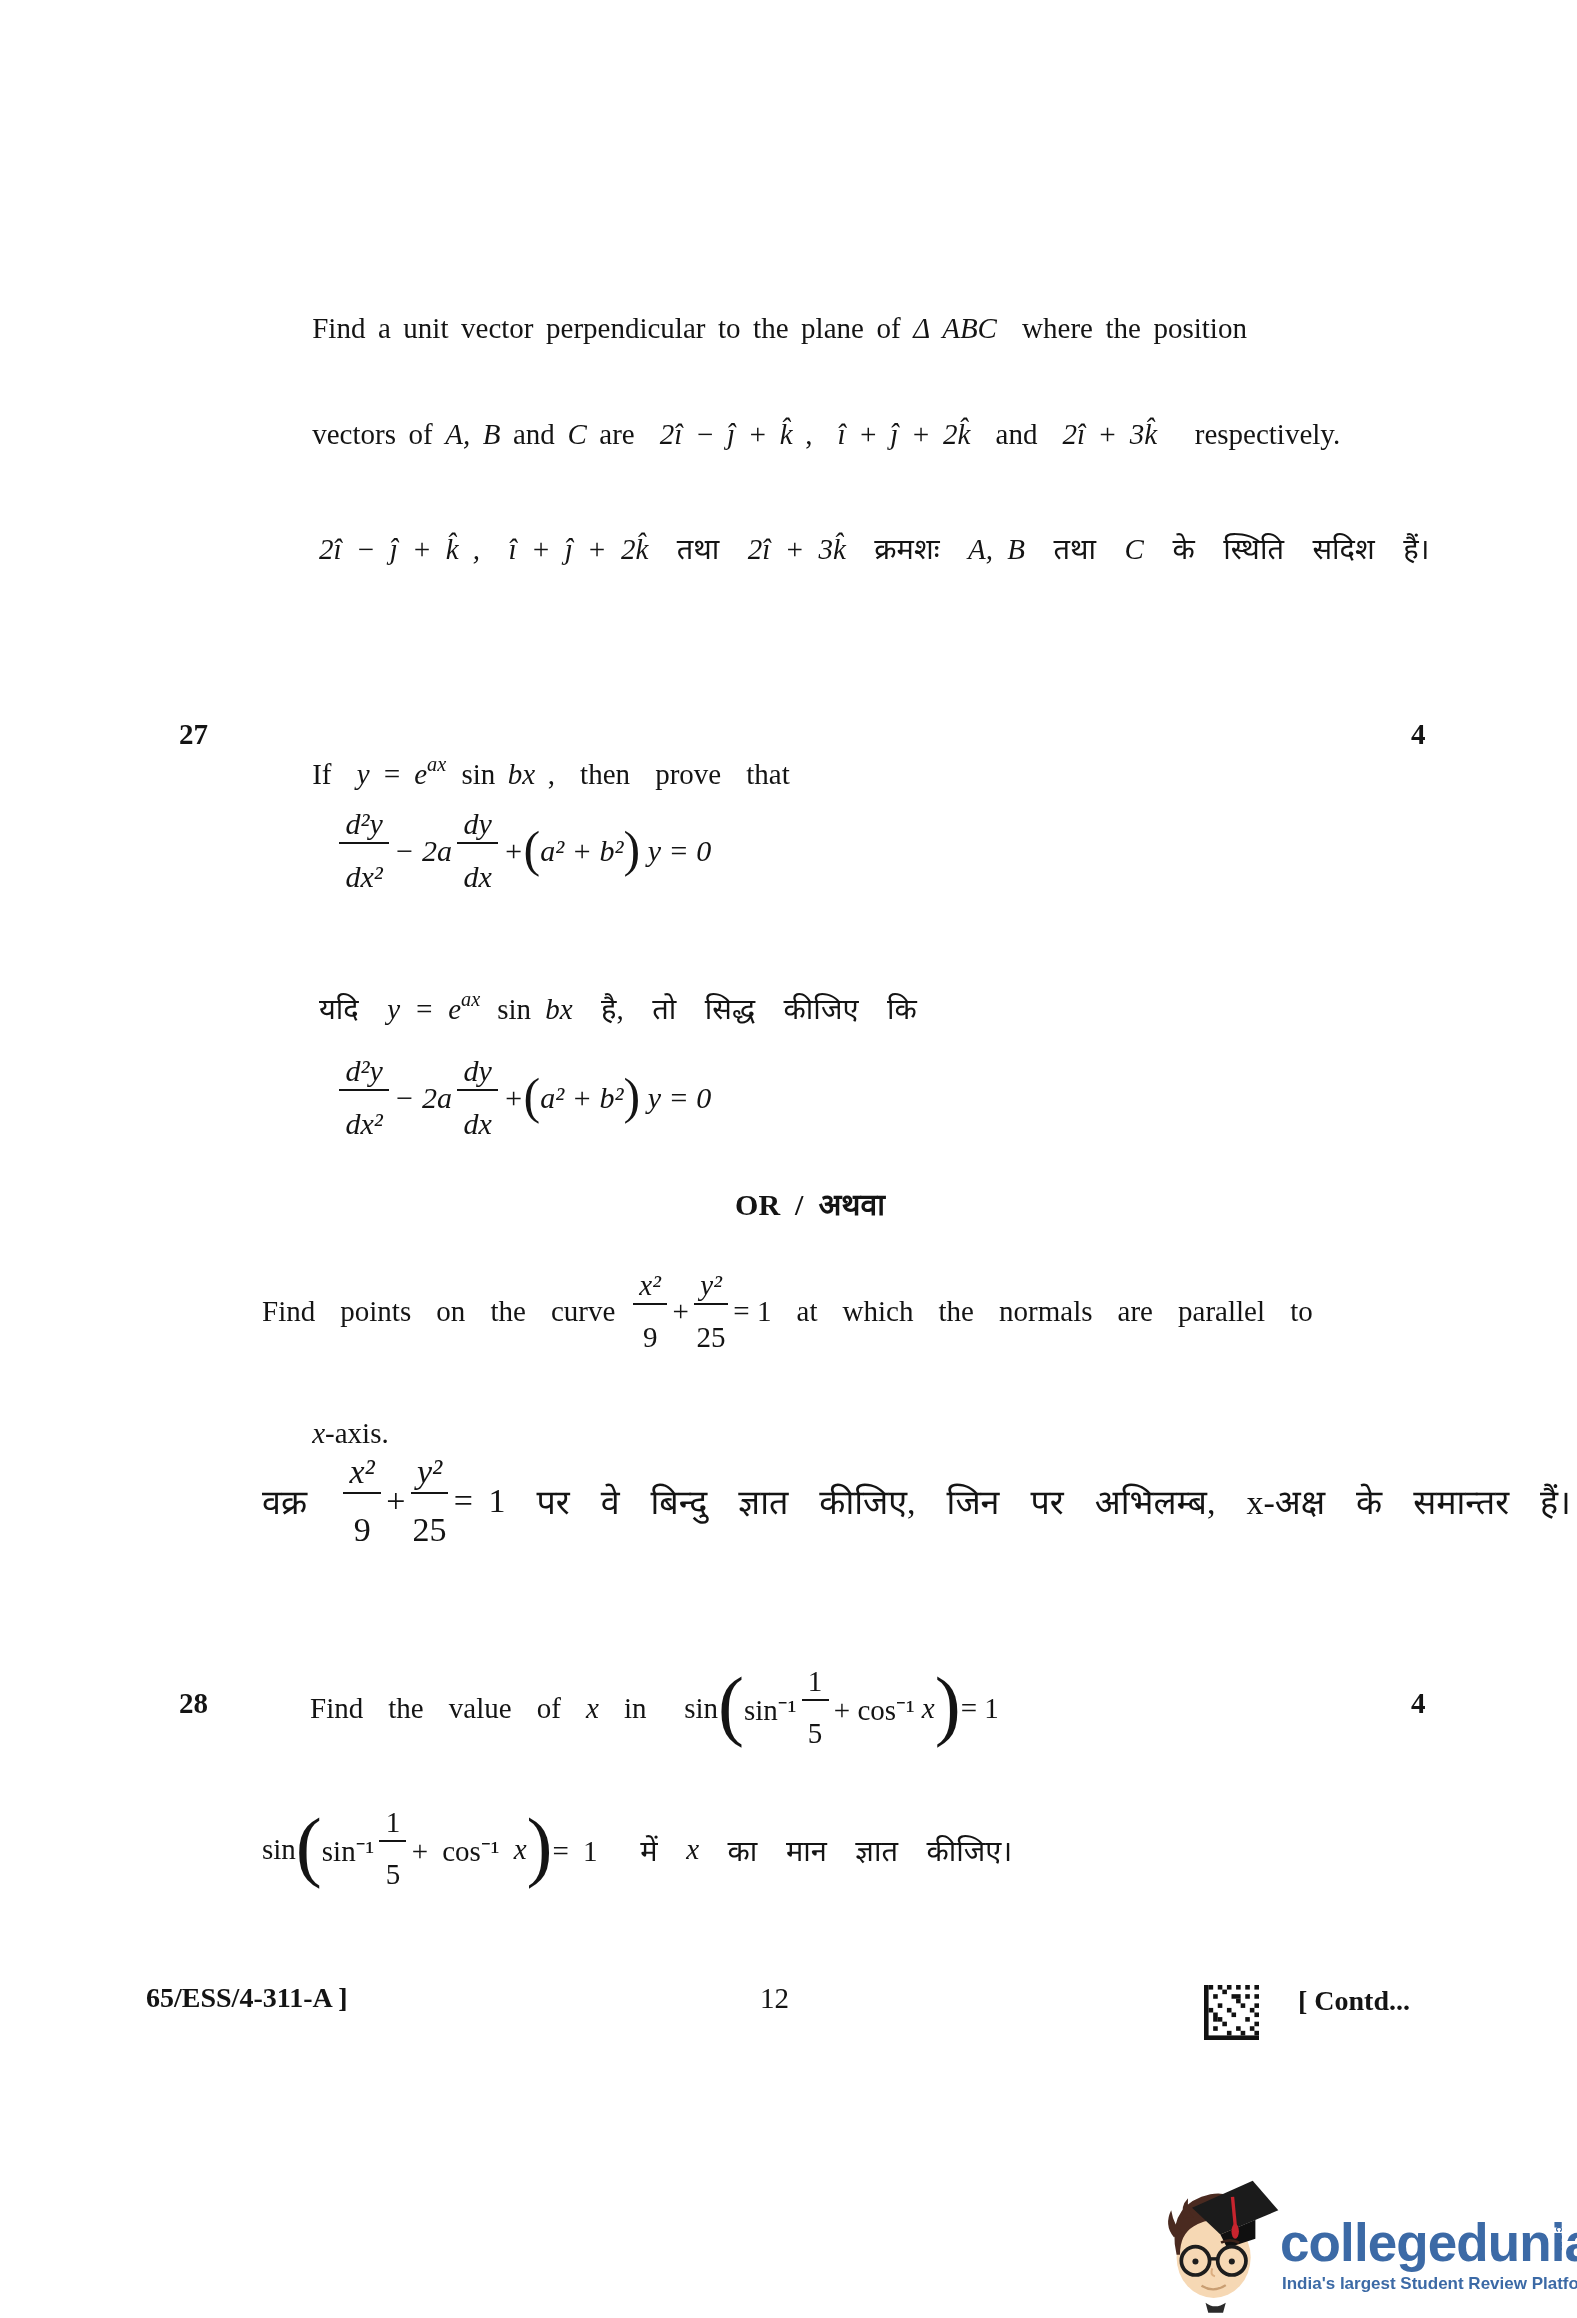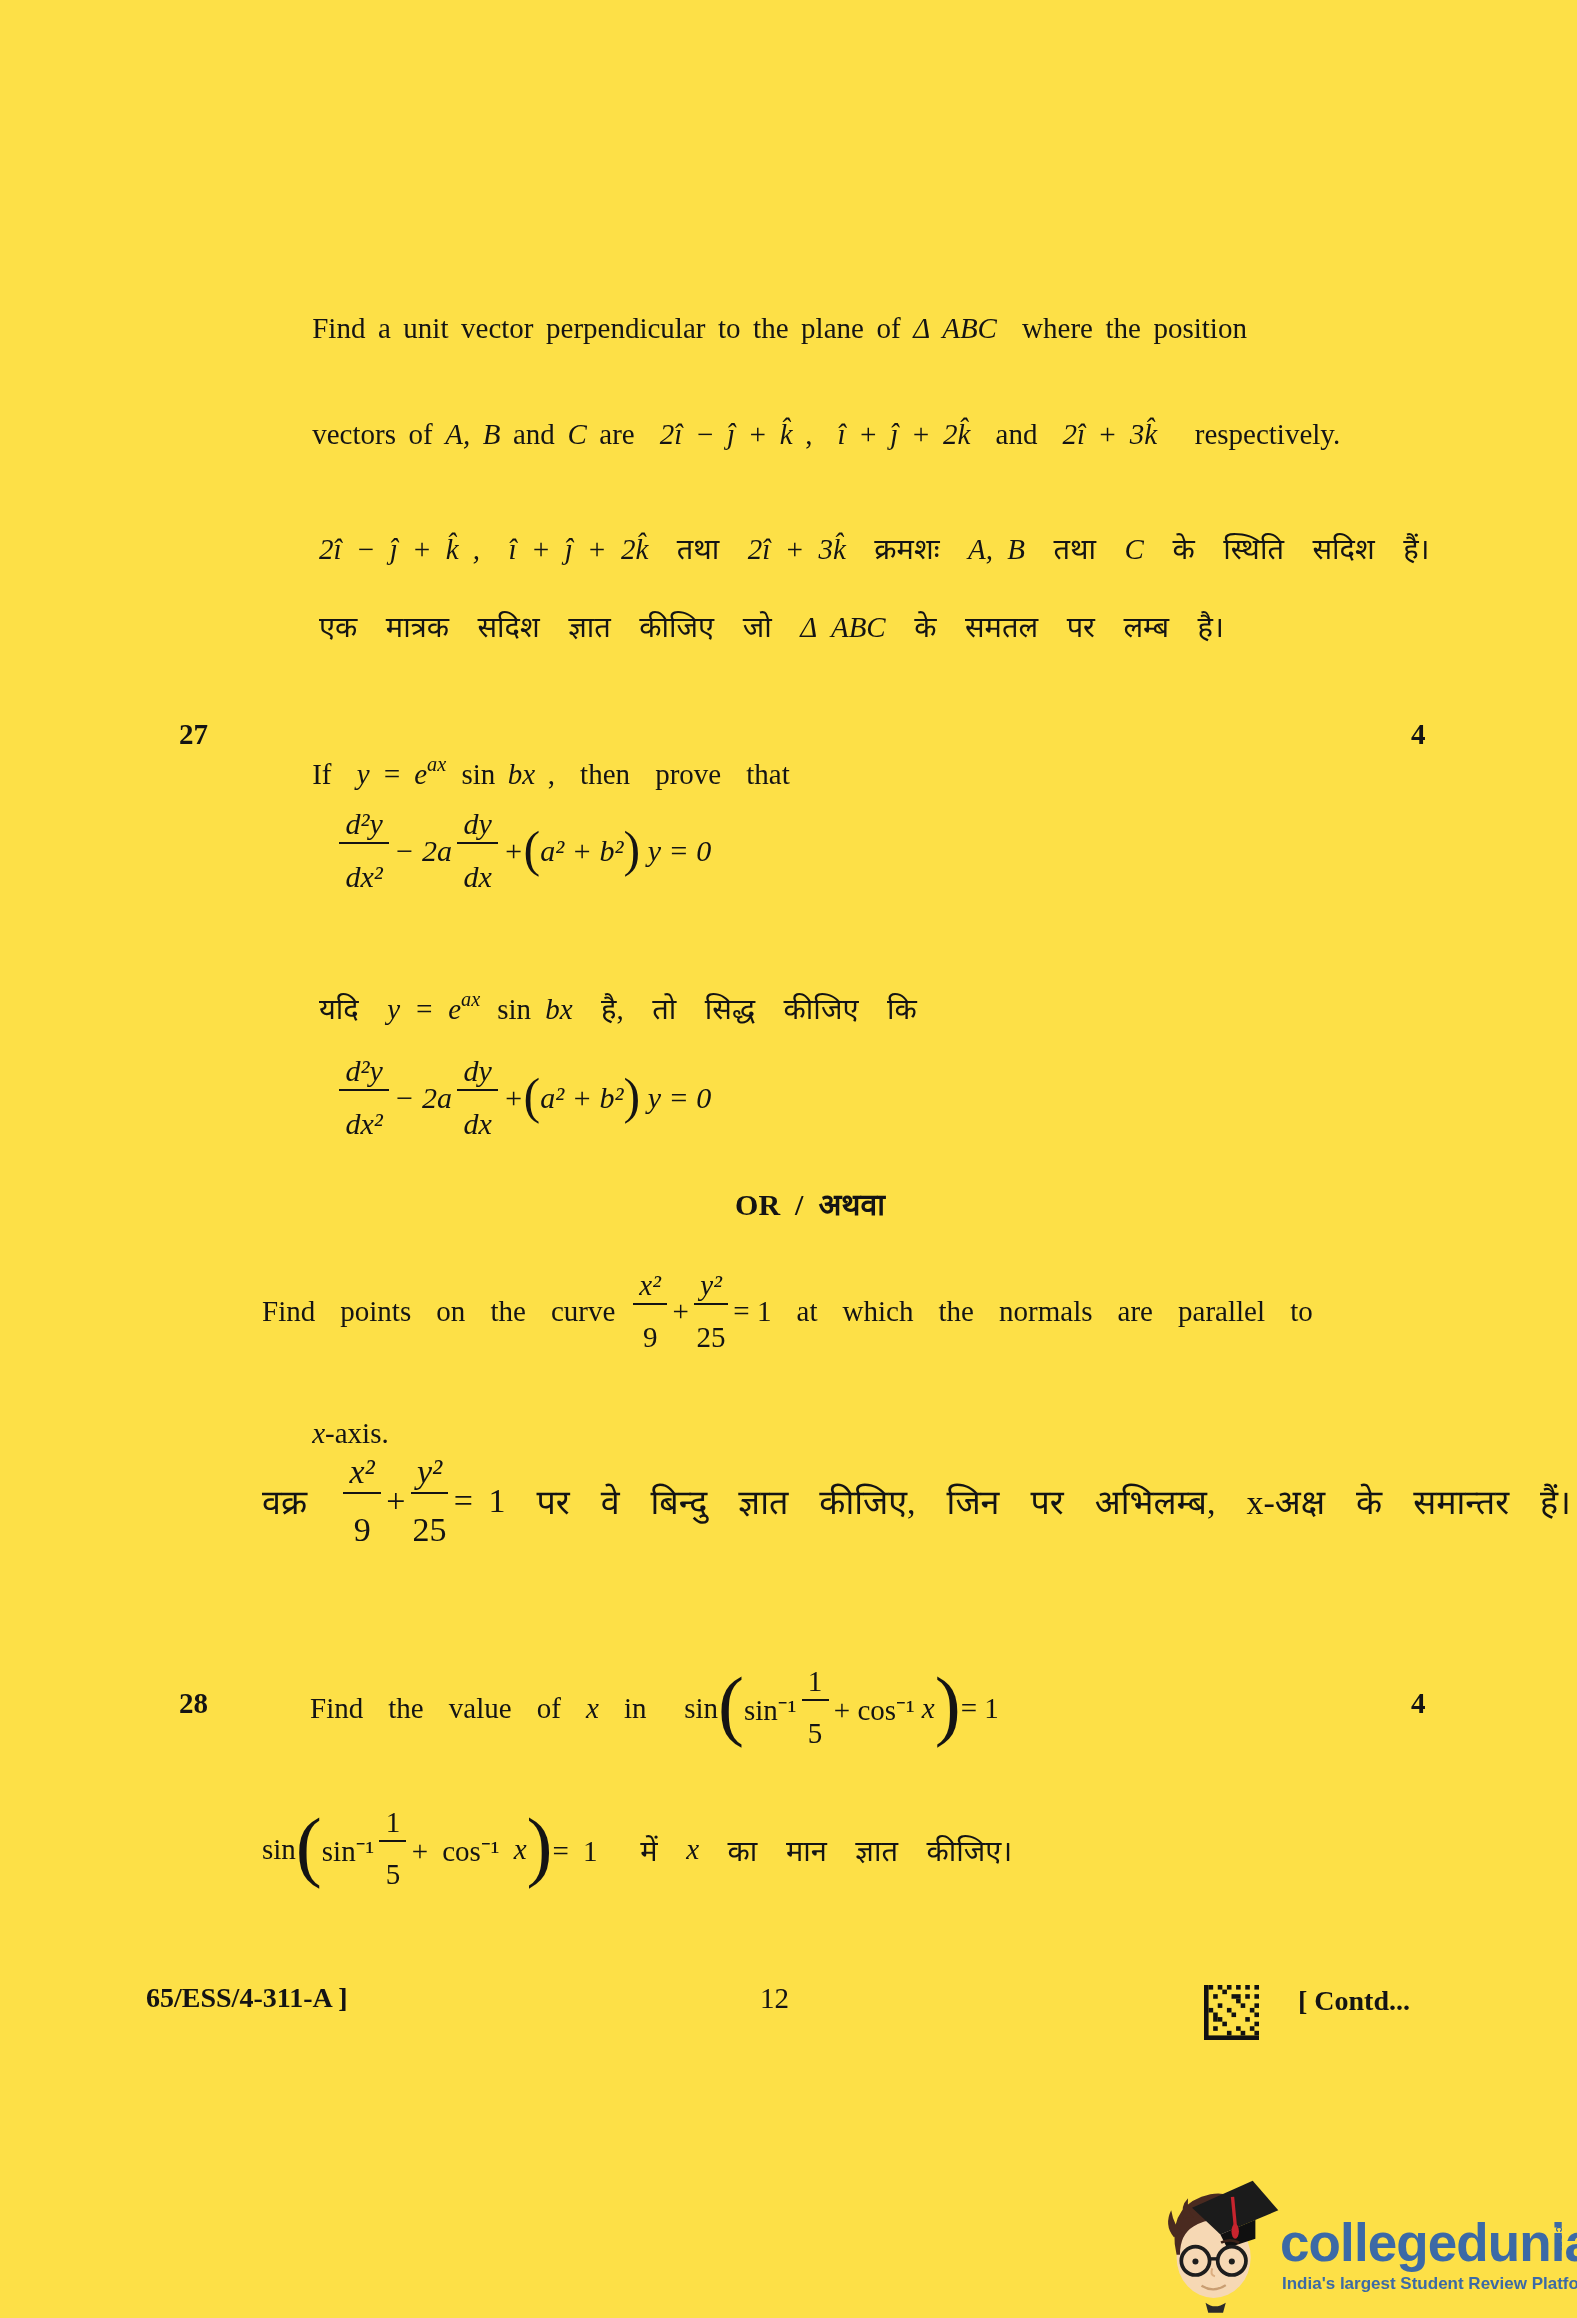--- a/index.html
+++ b/index.html
@@ -1,17 +1,17 @@
 <!DOCTYPE html>
 <html style="font-size:14px"><head>
 <meta charset="utf-8">
 <style>
   html,body{margin:0;padding:0;background:#e8e8e8;}
   .page{
-    position:relative;width:1578px;height:2319px;background:#fde047;
+    position:relative;width:1578px;height:2319px;background:#ffffff;
     font-family:"Liberation Serif", serif;color:#141414;overflow:hidden;
   }
   .line{position:absolute;font-size:29px;white-space:pre;word-spacing:5.3px;line-height:1.25;}
   .hi{word-spacing:7px;}
   .it{font-style:italic;}
   .qnum{position:absolute;font-size:29px;font-weight:bold;}
   .marks{position:absolute;font-size:29px;font-weight:bold;}
   .mrow{position:absolute;display:flex;align-items:center;font-size:30px;white-space:pre;}
   .mrow .seg{display:inline-block;white-space:pre;}
   .frac{display:inline-flex;flex-direction:column;align-items:center;line-height:1.15;margin:0 5.3px;}
@@ -41,23 +41,20 @@
 
   <div class="line" style="left:262px;top:274px;">
     <span>Find a unit vector perpendicular to the plane of </span><span class="it">Δ ABC</span><span>  where the position</span>
   </div>
   <div class="line" style="left:262px;top:380px;">
     <span>vectors of </span><span class="it">A, B</span><span> and </span><span class="it">C</span><span> are  </span><span class="it">2î − ĵ + k̂</span><span> ,  </span><span class="it">î + ĵ + 2k̂</span><span>  and  </span><span class="it">2î + 3k̂</span><span>   respectively.</span>
   </div>
 
   <div class="line hi" style="left:262px;top:495px;">
     <span class="it">2î − ĵ + k̂ ,  î + ĵ + 2k̂</span><span>  तथा  </span><span class="it">2î + 3k̂</span><span>  क्रमशः  </span><span class="it">A, B</span><span>  तथा  </span><span class="it">C</span><span>  के  स्थिति  सदिश  हैं।</span>
-  </div>
-  <div class="line hi" style="left:262px;top:573px;">
-    <span>एक  मात्रक  सदिश  ज्ञात  कीजिए  जो  </span><span class="it">Δ ABC</span><span>  के  समतल  पर  लम्ब  है।</span>
   </div>
 
   <div class="qnum" style="left:179px;top:718px;">27</div>
   <div class="line" style="left:262px;top:718px;">
     <span>If  </span><span class="it"><span>y = e</span><sup class="exp">ax</sup></span><span> sin </span><span class="it">bx</span><span> ,  then  prove  that</span>
   </div>
   <div class="marks" style="left:1411px;top:718px;">4</div>
 
   <div class="mrow it" style="left:334px;top:803px;height:95px;">
     <span class="frac"><span class="fnum">d²y</span><span class="fden">dx²</span></span>

